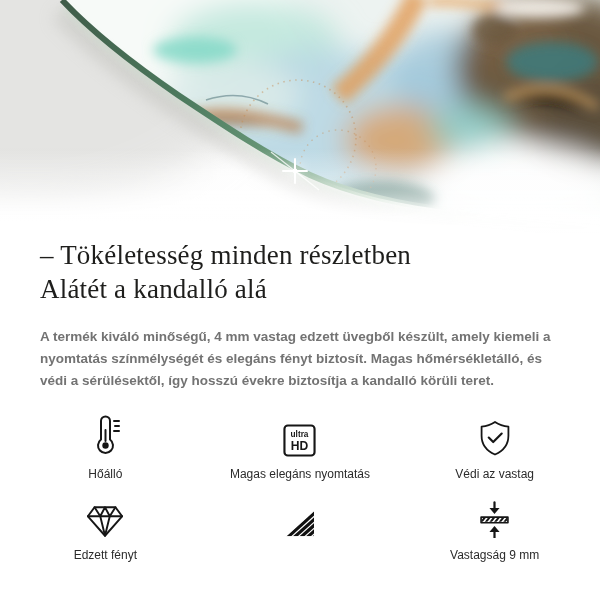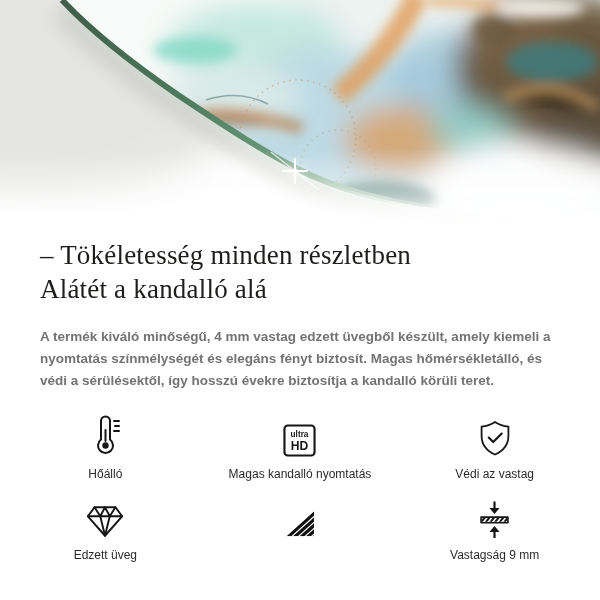--- a/index.html
+++ b/index.html
@@ -135,21 +135,21 @@
     </div>
 
     <div class="feature">
       <div class="icon-box">
         <svg width="33" height="33" viewBox="0 0 34 34" class="ic">
           <rect x="1.5" y="1.5" width="31" height="31" rx="3.5" stroke-width="2.2"></rect>
           <text x="17" y="13.5" text-anchor="middle" font-size="8.5" font-weight="700" font-family="Liberation Sans, sans-serif" fill="#161616" stroke="none">ultra</text>
           <text x="17" y="27" text-anchor="middle" font-size="12.5" font-weight="700" font-family="Liberation Sans, sans-serif" fill="#161616" stroke="none">HD</text>
         </svg>
       </div>
-      <div class="f-label">Magas kandalló nyomtatás</div>
+      <div class="f-label">Magas elegáns nyomtatás</div>
     </div>
 
     <div class="feature">
       <div class="icon-box">
         <svg width="34" height="38" viewBox="0 0 38 41" class="ic">
           <path d="M19,2.5 C14.5,5.5 9.5,7.2 4,7.8 L4,18 C4,28.5 10,35 19,39 C28,35 34,28.5 34,18 L34,7.8 C28.5,7.2 23.5,5.5 19,2.5 Z"></path>
           <path d="M12,20 L17,25 L26.5,15.5" stroke-width="2.4"></path>
         </svg>
       </div>
       <div class="f-label">Védi az vastag</div>
@@ -157,21 +157,21 @@
 
     <div class="feature row2">
       <div class="icon-box">
         <svg width="38" height="33" viewBox="0 0 40 34" class="ic">
           <path d="M9,2 L31,2 L38,11.5 L20,32 L2,11.5 Z"></path>
           <path d="M2,11.5 L38,11.5"></path>
           <path d="M9,2 L15,11.5 L20,2 L25,11.5 L31,2"></path>
           <path d="M15,11.5 L20,32 M25,11.5 L20,32"></path>
         </svg>
       </div>
-      <div class="f-label">Edzett üveg</div>
+      <div class="f-label">Edzett fényt</div>
     </div>
 
     <div class="feature row2">
       <div class="icon-box">
         <svg width="32" height="30" viewBox="0 0 34 32">
           <defs>
               <clipPath id="triClip">
                 <path d="M2,30 L32,3 L32,30 Z"></path>
               </clipPath>
             </defs>

